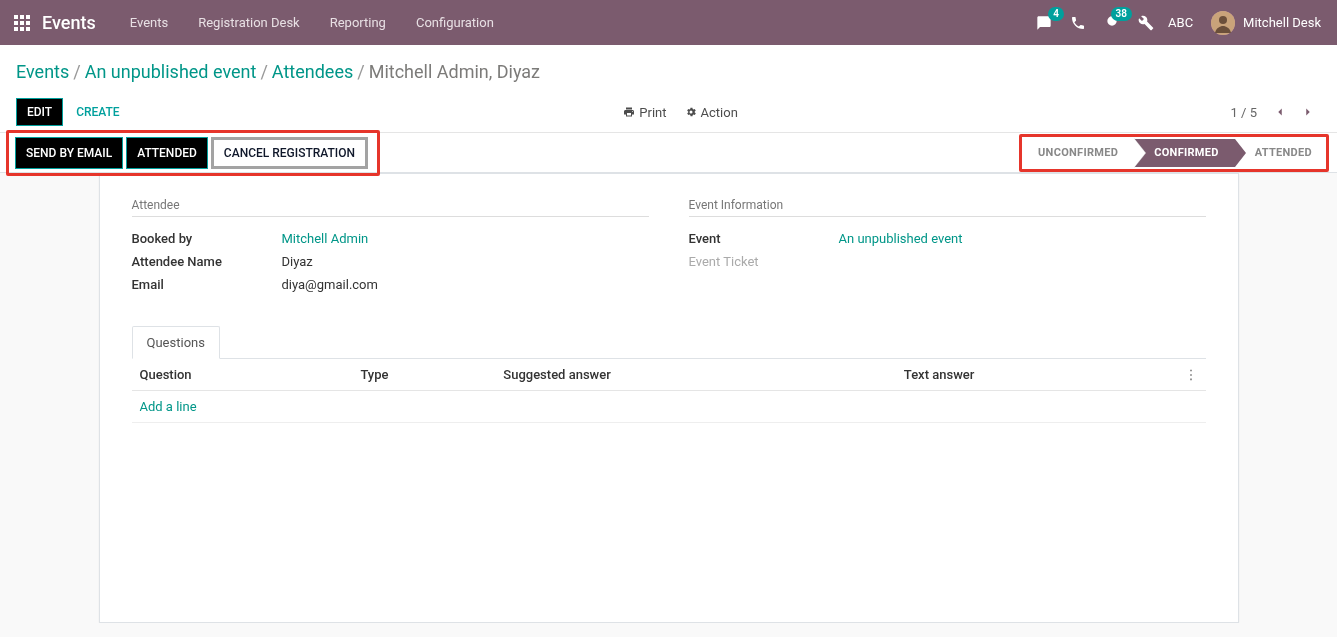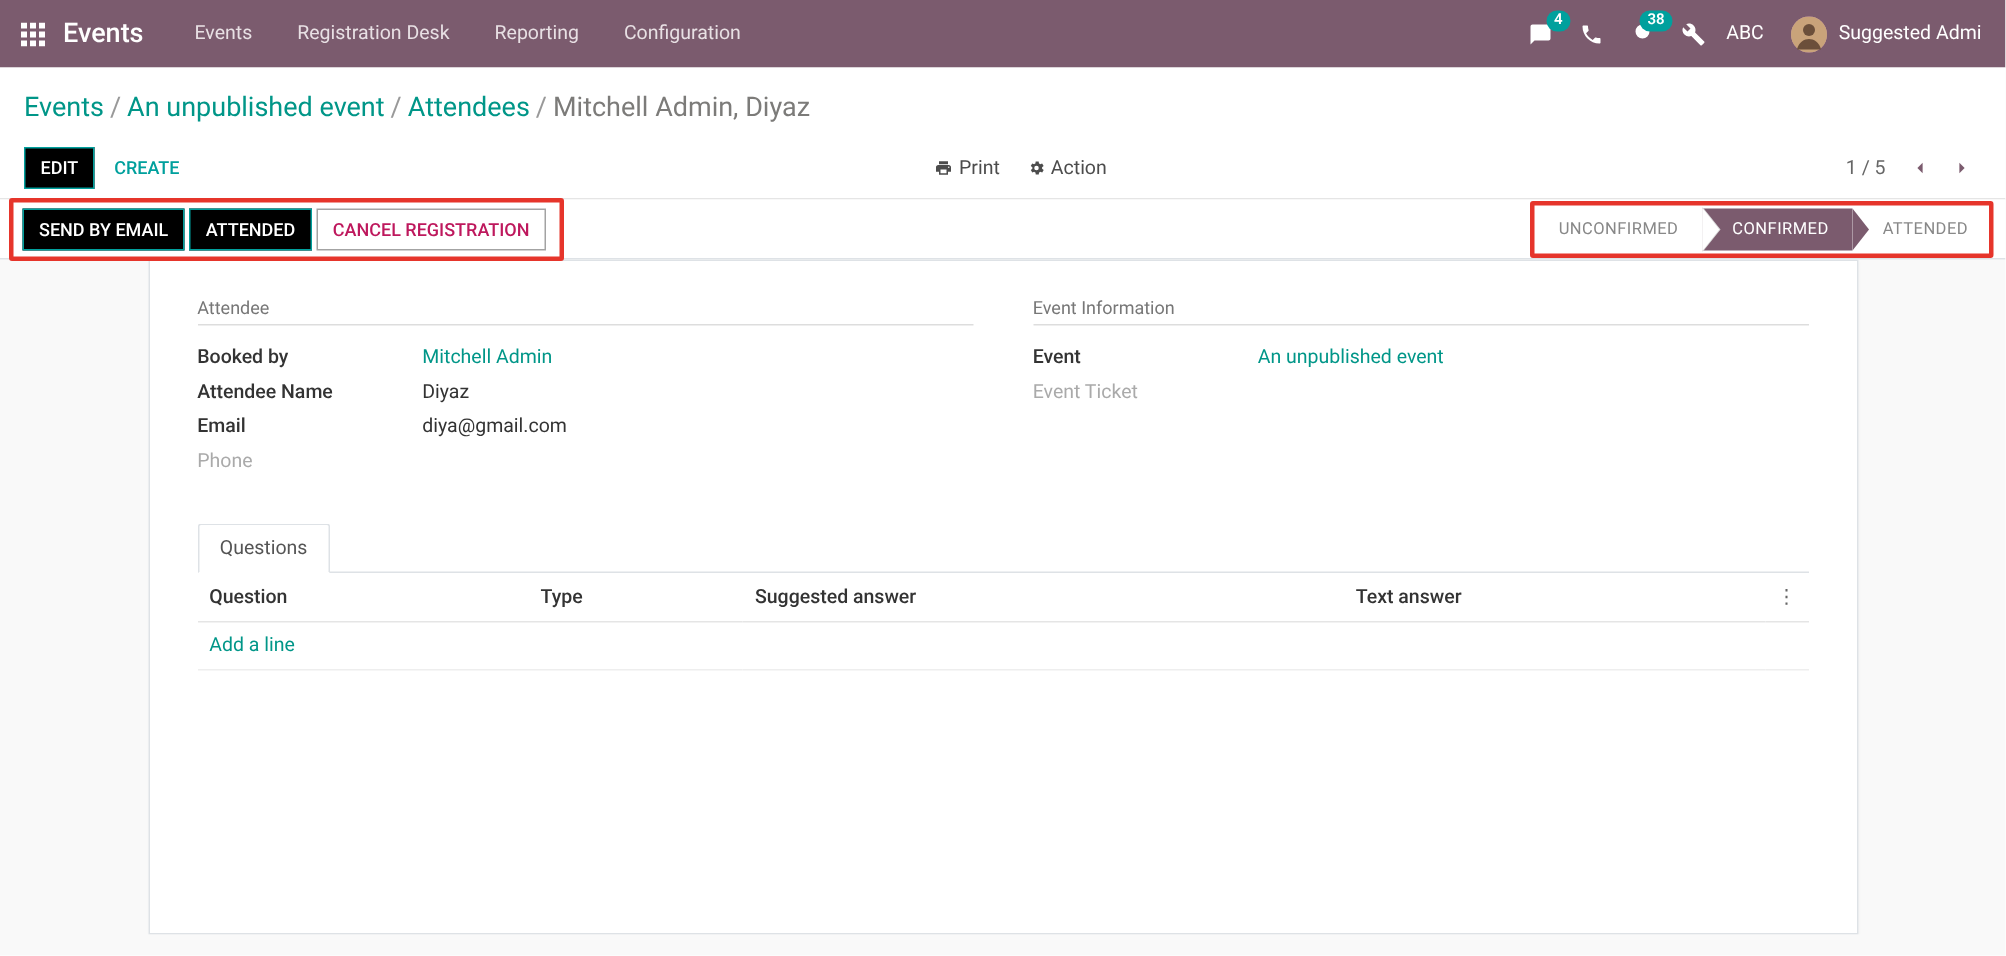--- a/index.html
+++ b/index.html
@@ -39,24 +39,24 @@
   .pager { color:#666; font-size:13px; }
   .pager-arrows { display:flex; gap:2px; }
   .pager-arrows .arrow { padding:4px 6px; cursor:pointer; color:#7b5b6e; }
   .pager-arrows svg { width:14px; height:14px; display:block; }
 
   
   .action-bar { background:#fff; border-bottom:1px solid #dee2e6; height:40px; display:flex; align-items:center; padding:0 8px 0 6px; }
   .action-left { display:flex; gap:0; border:3px solid #e6352b; padding:4px 6px; border-radius:2px; }
   .action-left .btn { font-size:12px; border:1px solid #ccc; margin-right:3px; }
   .action-left .btn-primary { border-color:#00a09d; }
-  .action-left .btn-secondary { background:#fff; color:#be185d; border:1px solid #a3a3a3;text-align:right; }
+  .action-left .btn-secondary { background:#fff; color:#0f172a; border:3px solid #a3a3a3;text-align:right; }
   .action-bar .spacer { flex:1; }
   .status-wrapper { display:flex; align-items:center; border:3px solid #e6352b; padding:2px 4px 2px 6px; border-radius:2px; }
-  .status-step { position:relative; height:28px; display:flex; align-items:center; padding:0 16px 0 20px; font-size:11px; font-weight:400; letter-spacing:.3px; color:#888; background:#fff; }
+  .status-step { position:relative; height:28px; display:flex; align-items:center; padding:0 16px 0 20px; font-size:11px; font-weight:700; letter-spacing:.3px; color:#888; background:#fff; }
   .status-step.first { padding-left:10px; }
   .status-step.active { background:#7b5b6e; color:#fff; }
   .status-step .arrow-r { position:absolute; right:-11px; top:0; border-top:14px solid transparent; border-bottom:14px solid transparent; border-left:11px solid #fff; z-index:2; }
   .status-step.active .arrow-r { border-left-color:#7b5b6e; }
   .status-step .arrow-r-bg { position:absolute; right:-12px; top:-1px; border-top:15px solid transparent; border-bottom:15px solid transparent; border-left:12px solid #ddd; z-index:1; }
   .status-step .arrow-l { position:absolute; left:0; top:0; border-top:14px solid transparent; border-bottom:14px solid transparent; border-left:11px solid #fff; z-index:2; }
   .status-step.active .arrow-l { border-left-color:#fff; }
   .status-step.last { padding-right:10px; }
 
   
@@ -133,21 +133,21 @@
     </div>
     <div class="nav-label">ABC</div>
     <div class="nav-user">
       <div class="avatar">
         <svg width="24" height="24" viewBox="0 0 24 24">
             <circle cx="12" cy="12" r="12" fill="#c9a37a"></circle>
             <circle cx="12" cy="9" r="4" fill="#6b4f3a"></circle>
             <path d="M4 22c1-5 5-7 8-7s7 2 8 7" fill="#6b4f3a"></path>
           </svg>
       </div>
-      <span>Suggested Admi</span>
+      <span>Mitchell Desk</span>
     </div>
   </div>
 </div>
 
 <div class="control-panel">
   <div class="breadcrumb">
     <a>Events</a>
       <span class="sep">/</span>
     <a>An unpublished event</a>
       <span class="sep">/</span>
@@ -226,24 +226,20 @@
           <div class="field-label">Booked by</div>
           <div class="field-value link">Mitchell Admin</div>
         </div>
         <div class="field-row">
           <div class="field-label">Attendee Name</div>
           <div class="field-value">Diyaz</div>
         </div>
         <div class="field-row">
           <div class="field-label">Email</div>
           <div class="field-value">diya@gmail.com</div>
-        </div>
-        <div class="field-row">
-          <div class="field-label muted">Phone</div>
-          <div class="field-value"></div>
         </div>
       </div>
 
       <div class="sheet-col">
         <div class="group-label">Event Information</div>
         <div class="field-row">
           <div class="field-label">Event</div>
           <div class="field-value link">An unpublished event</div>
         </div>
         <div class="field-row">

